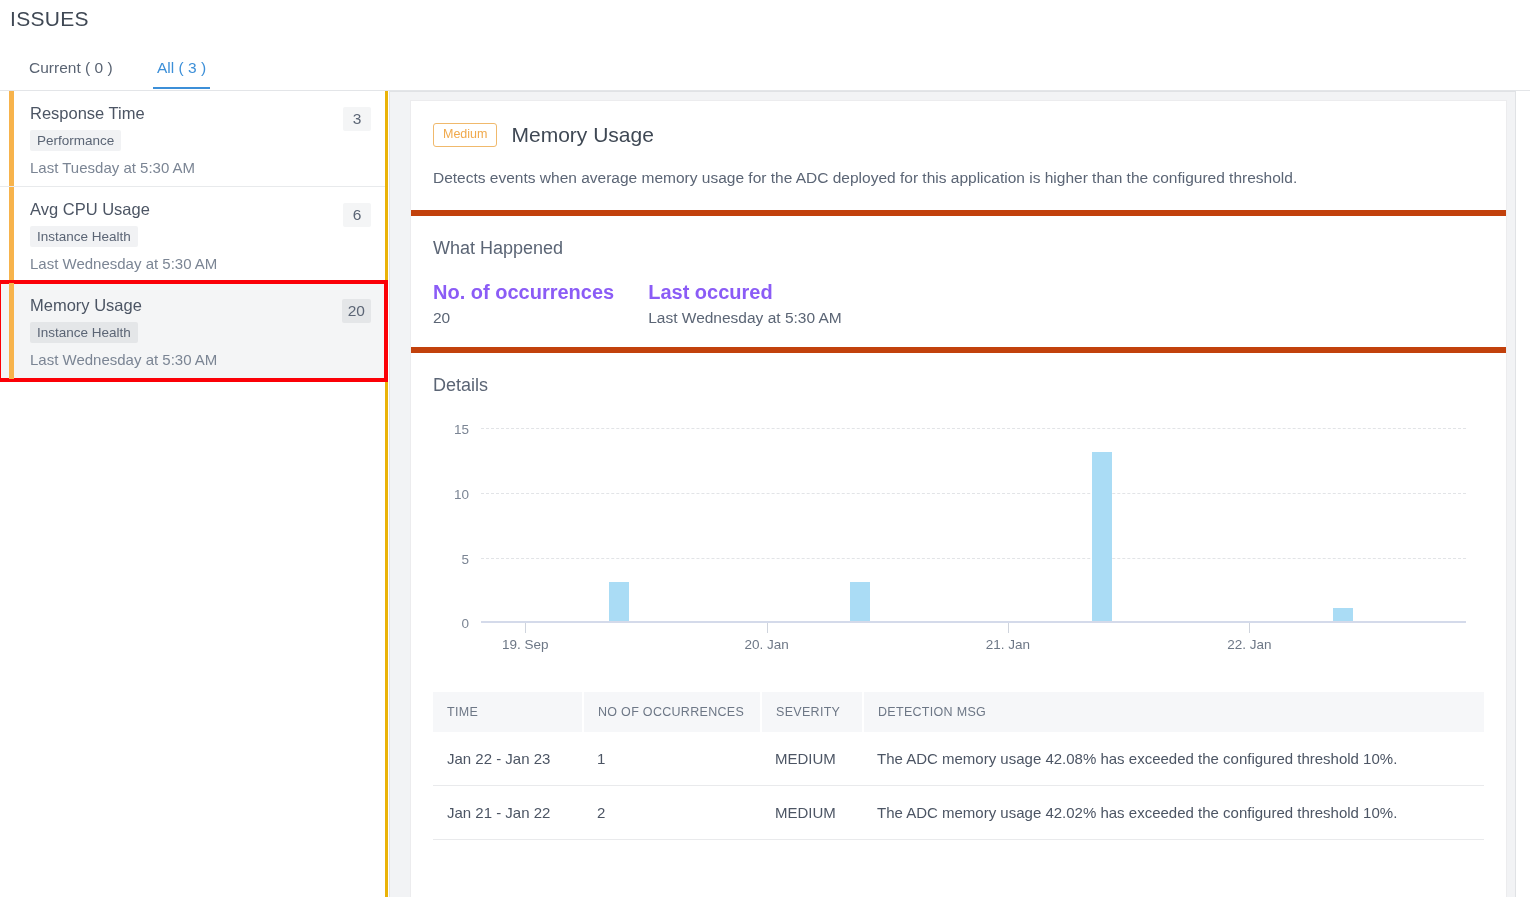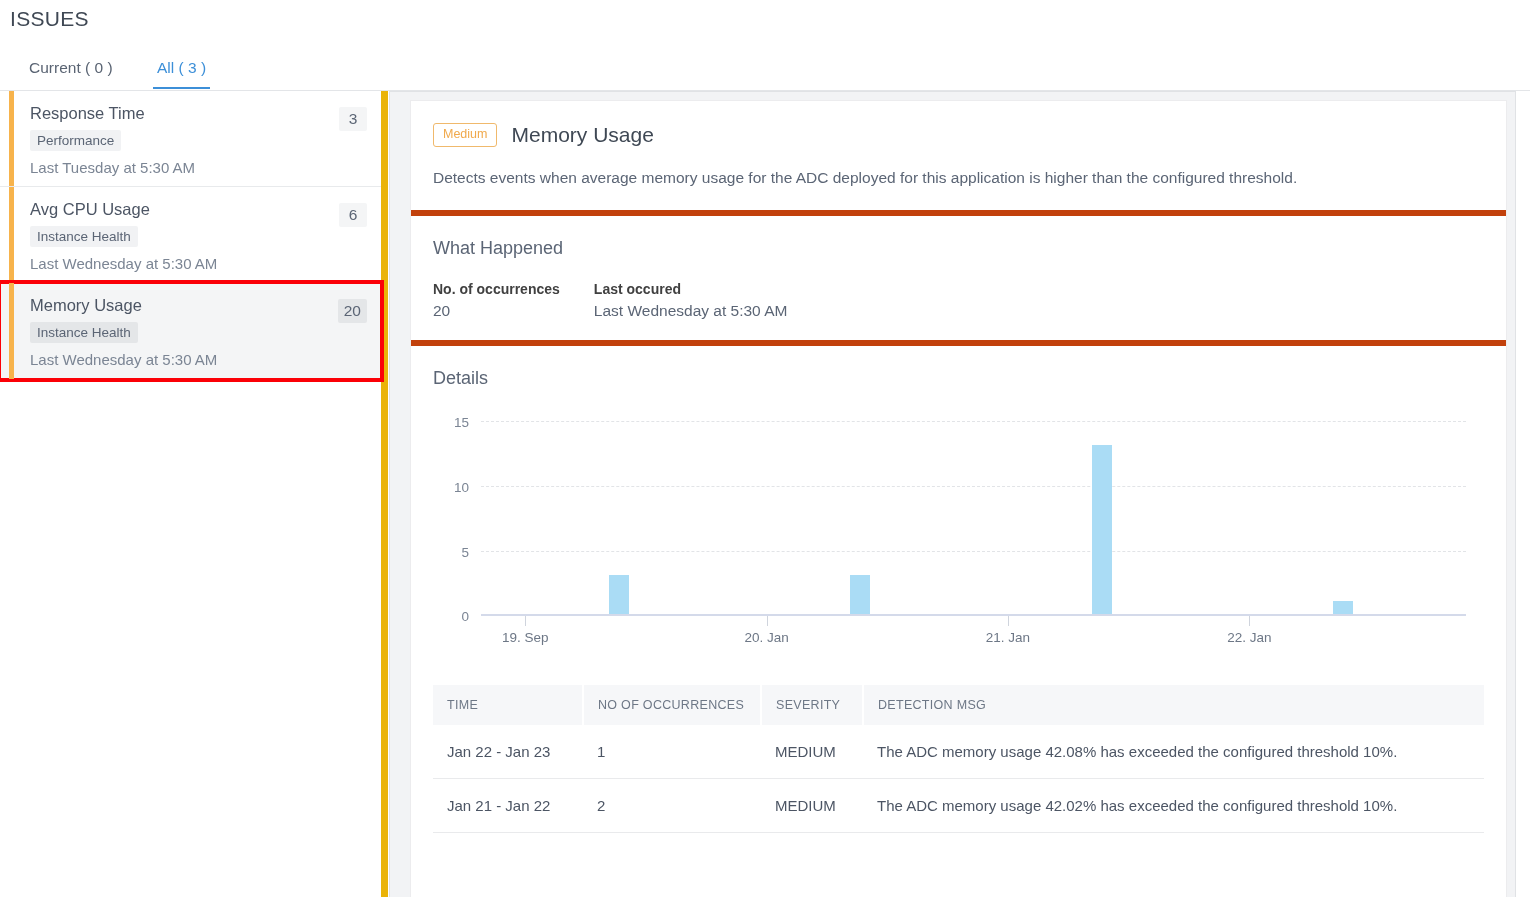--- a/index.html
+++ b/index.html
@@ -62,21 +62,21 @@
   }
 
   
   .issues-list {
     position: absolute;
     left: 0;
     top: 0;
     width: 388px;
     height: 806px;
     background: #ffffff;
-    border-right: 7px solid #eab308;
+    border-right: 3px solid #eab308;
   }
   .issue-item {
     position: relative;
     height: 96px;
     padding: 12px 14px 0 30px;
     border-bottom: 1px solid #e8eaec;
     background: #ffffff;
     cursor: pointer;
   }
   .issue-item .accent {
@@ -183,22 +183,22 @@
   .section-head {
     font-size: 18px;
     color: #5b6575;
     font-weight: 400;
     margin: 0 0 22px 0;
   }
 
   .kv-row { display: flex; }
   .kv-col { margin-right: 34px; }
   .kv-label {
-    font-size: 14px;
-    color: #404040;
+    font-size: 20px;
+    color: #8b5cf6;
     font-weight: bold;
     margin-bottom: 5px;
   }
   .kv-value {
     font-size: 15.5px;
     color: #5b6575;
   }
 
   
   .chart-wrap {

